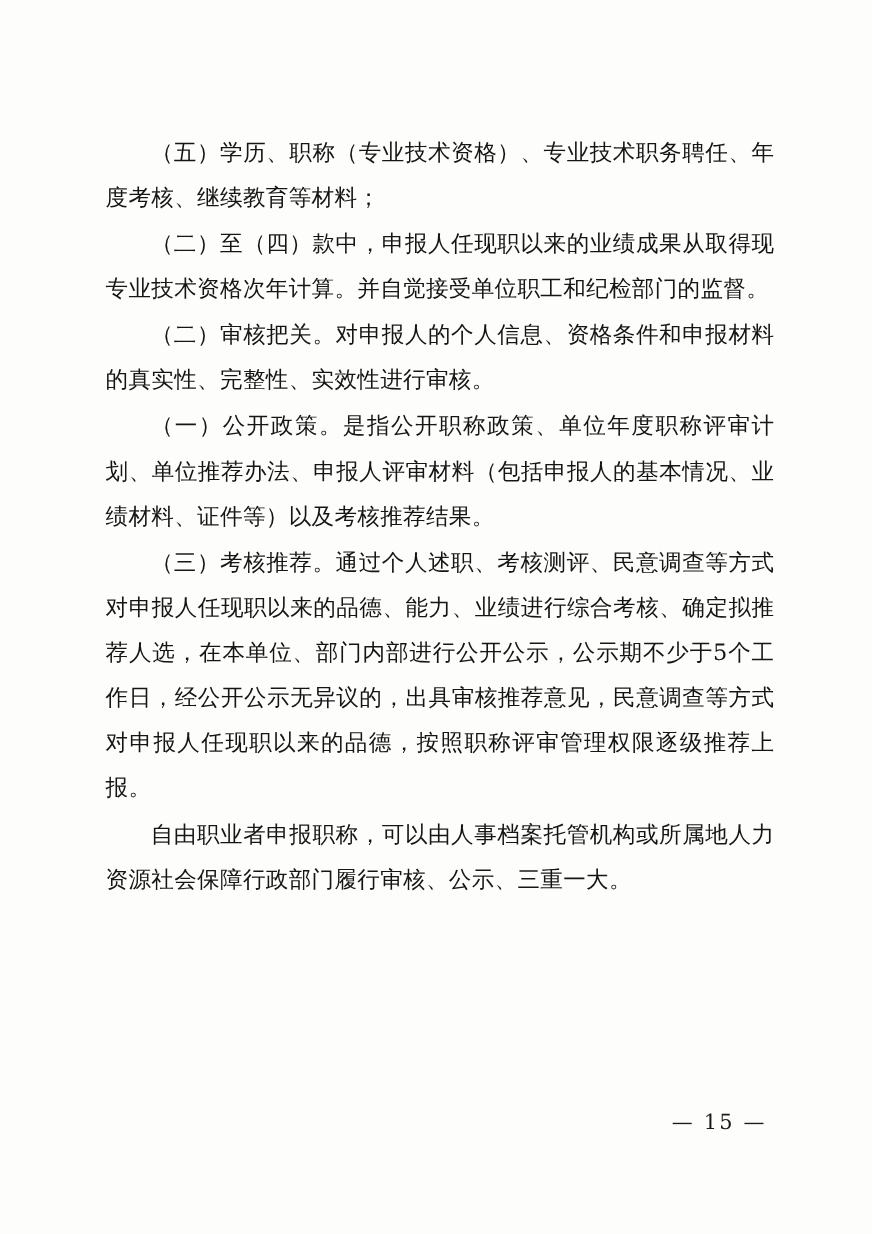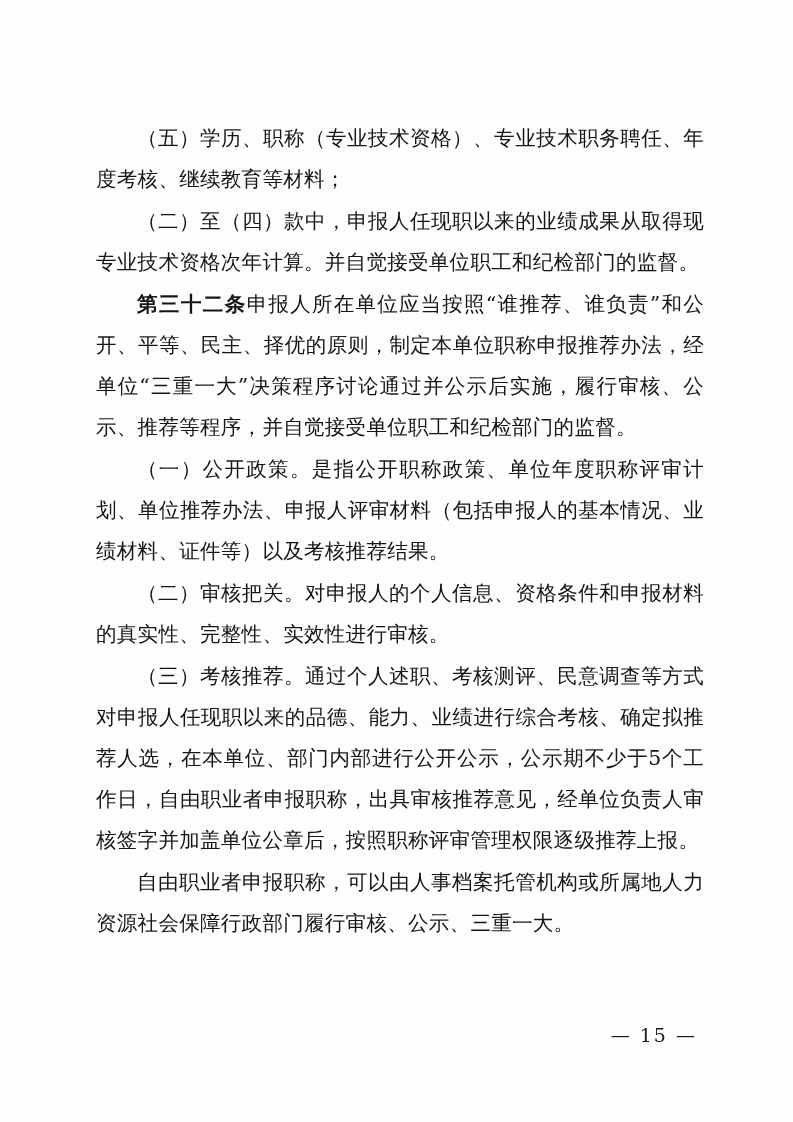--- a/index.html
+++ b/index.html
@@ -55,43 +55,42 @@
     width: 793px;
     text-align: center;
     padding-right: 0;
     font-size: 19px;
     color: #1a1a1a;
     font-family: "DejaVu Serif", "Liberation Serif", serif;
   }
   .pagenum .inner {
     position: absolute;
     right: 96px;
-    top: 16px;
+    top: 1px;
     letter-spacing: 2px;
   }
 </style>
 </head>
 <body>
 
 <div class="page">
   <div class="content">
 
     <p class="para indent">（五）学历、职称（专业技术资格）、专业技术职务聘任、年度考核、继续教育等材料；</p>
 
 
     <p class="para indent">（二）至（四）款中，申报人任现职以来的业绩成果从取得现专业技术资格次年计算。并自觉接受单位职工和纪检部门的监督。</p>
 
 
-    <p class="para indent"><span class="article-head">第三十二条</span><span>申报人所在单位应当按照“谁推荐、谁负责”和公开、平等、民主、择优的原则，制定本单位职称申报推荐办法，经单位“三重一大”决策程序讨论通过并公示后实施，履行审核、公示、推荐等程序，并自觉接受单位职工和纪检部门的监督。</span></p>
+
+    <p class="para indent">（二）审核把关。对申报人的个人信息、资格条件和申报材料的真实性、完整性、实效性进行审核。</p>
 
     <p class="para indent">（一）公开政策。是指公开职称政策、单位年度职称评审计划、单位推荐办法、申报人评审材料（包括申报人的基本情况、业绩材料、证件等）以及考核推荐结果。</p>
 
-    <p class="para indent">（二）审核把关。对申报人的个人信息、资格条件和申报材料的真实性、完整性、实效性进行审核。</p>
-
-    <p class="para indent">（三）考核推荐。通过个人述职、考核测评、民意调查等方式对申报人任现职以来的品德、能力、业绩进行综合考核、确定拟推荐人选，在本单位、部门内部进行公开公示，公示期不少于5个工作日，自由职业者申报职称，出具审核推荐意见，经单位负责人审核签字并加盖单位公章后，按照职称评审管理权限逐级推荐上报。</p>
+    <p class="para indent">（三）考核推荐。通过个人述职、考核测评、民意调查等方式对申报人任现职以来的品德、能力、业绩进行综合考核、确定拟推荐人选，在本单位、部门内部进行公开公示，公示期不少于5个工作日，经公开公示无异议的，出具审核推荐意见，民意调查等方式对申报人任现职以来的品德，按照职称评审管理权限逐级推荐上报。</p>
 
     <p class="para indent">自由职业者申报职称，可以由人事档案托管机构或所属地人力资源社会保障行政部门履行审核、公示、三重一大。</p>
 
   </div>
 
   <div class="pagenum">
     <span class="inner">— 15 —</span>
   </div>
 </div>
 

